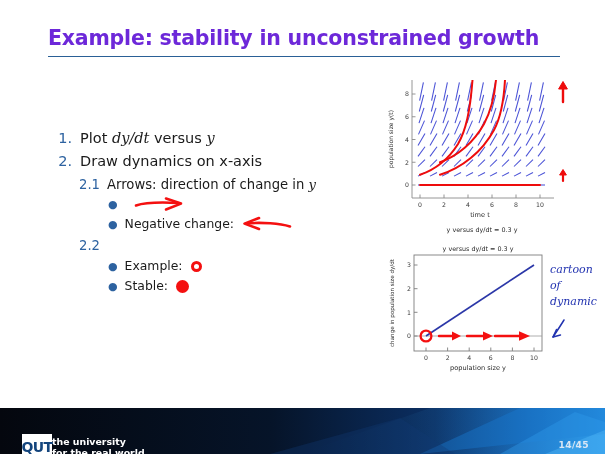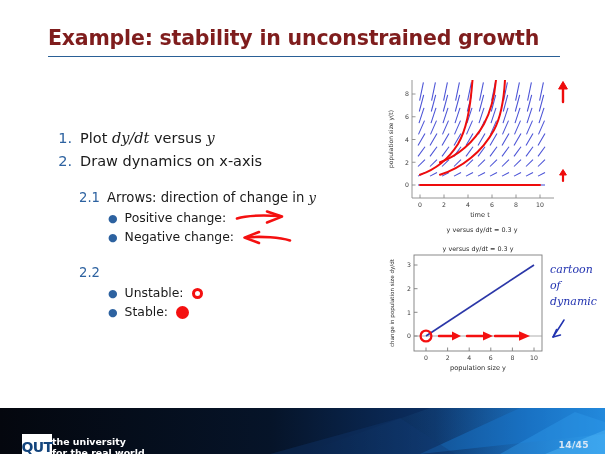--- a/index.html
+++ b/index.html
@@ -8,21 +8,21 @@
     background:#ffffff;
     font-family:"DejaVu Sans","Liberation Sans",sans-serif;
     overflow:hidden;
     position:relative;
   }
   .slide{position:absolute;inset:0;}
 
   
   .title{
     position:absolute;left:48px;top:26px;width:510px;
-    font-size:20.5px;font-weight:bold;color:#7f1d1d;
+    font-size:20.5px;font-weight:bold;color:#6d28d9;
     letter-spacing:-0.2px;
     font-family:"DejaVu Sans","Liberation Sans",sans-serif;
   }
   .title-rule{
     position:absolute;left:48px;top:56px;width:512px;height:1.4px;
     background:#2a6096;
   }
 
   
   .body-col{position:absolute;left:52px;top:128px;width:330px;color:#1a1a1a;}
@@ -32,21 +32,21 @@
   .eq{
     text-align:center;margin:12px 0 14px 0;
     font-family:"DejaVu Serif","Liberation Serif",serif;
     font-size:16px;color:#1a1a1a;
   }
   .frac{display:inline-block;vertical-align:middle;text-align:center;margin-right:6px;}
   .frac .n{display:block;padding:0 3px 1px 3px;border-bottom:1.1px solid #1a1a1a;font-style:italic;}
   .frac .d{display:block;padding:1px 3px 0 3px;font-style:italic;}
   .eq .rhs{font-style:normal;}
   .eq .ital{font-style:italic;}
-  .lv2{display:flex;align-items:flex-end;font-size:13.2px;line-height:1.42;margin:17px 0 1px 26px;}
+  .lv2{display:flex;align-items:flex-end;font-size:13.2px;line-height:1.42;margin:4px 0 1px 26px;}
   .lv2 .num{color:#2d62a0;width:22px;flex:0 0 22px;text-align:right;margin-right:7px;}
   .lv3{display:flex;align-items:center;font-size:12.4px;line-height:1.5;margin:1px 0 1px 56px;color:#1a1a1a;}
   .lv3 .dot{color:#2d62a0;font-size:11px;margin-right:7px;line-height:1;}
   .mi{font-family:"DejaVu Serif","Liberation Serif",serif;font-style:italic;}
   .marker-wrap{display:inline-flex;align-items:center;margin-left:8px;}
   .ring{width:11px;height:11px;border:3px solid #f41010;border-radius:50%;box-sizing:border-box;}
   .disc{width:13px;height:13px;background:#f41010;border-radius:50%;}
 
   
   .fig{position:absolute;}
@@ -91,21 +91,20 @@
       <span class="txt">Draw dynamics on x-axis</span>
     </div>
 
     <div class="lv2">
       <span class="num">2.1</span>
       <span><span>Arrows:  direction of change in </span><span class="mi">y</span></span>
     </div>
 
     <div class="lv3">
       <span class="dot">●</span>
-      <span>Positive change:</span>
       <span class="marker-wrap">
         <svg width="52" height="18" viewBox="0 0 52 18">
           <path d="M3 9.5 C12 6.5, 26 6.0, 45 7.0" stroke="#f41010" stroke-width="2.6" fill="none" stroke-linecap="round"></path>
           <path d="M33 2.5 L48 7.6 L33 13.5" stroke="#f41010" stroke-width="2.6" fill="none" stroke-linecap="round" stroke-linejoin="round"></path>
         </svg>
       </span>
     </div>
 
     <div class="lv3">
       <span class="dot">●</span>
@@ -117,21 +116,21 @@
         </svg>
       </span>
     </div>
 
     <div class="lv2">
       <span class="num">2.2</span>
     </div>
 
     <div class="lv3">
       <span class="dot">●</span>
-      <span>Unstable:</span>
+      <span>Example:</span>
       <span class="marker-wrap">
           <span class="ring"></span>
         </span>
     </div>
 
     <div class="lv3">
       <span class="dot">●</span>
       <span>Stable:</span>
       <span class="marker-wrap">
           <span class="disc"></span>

